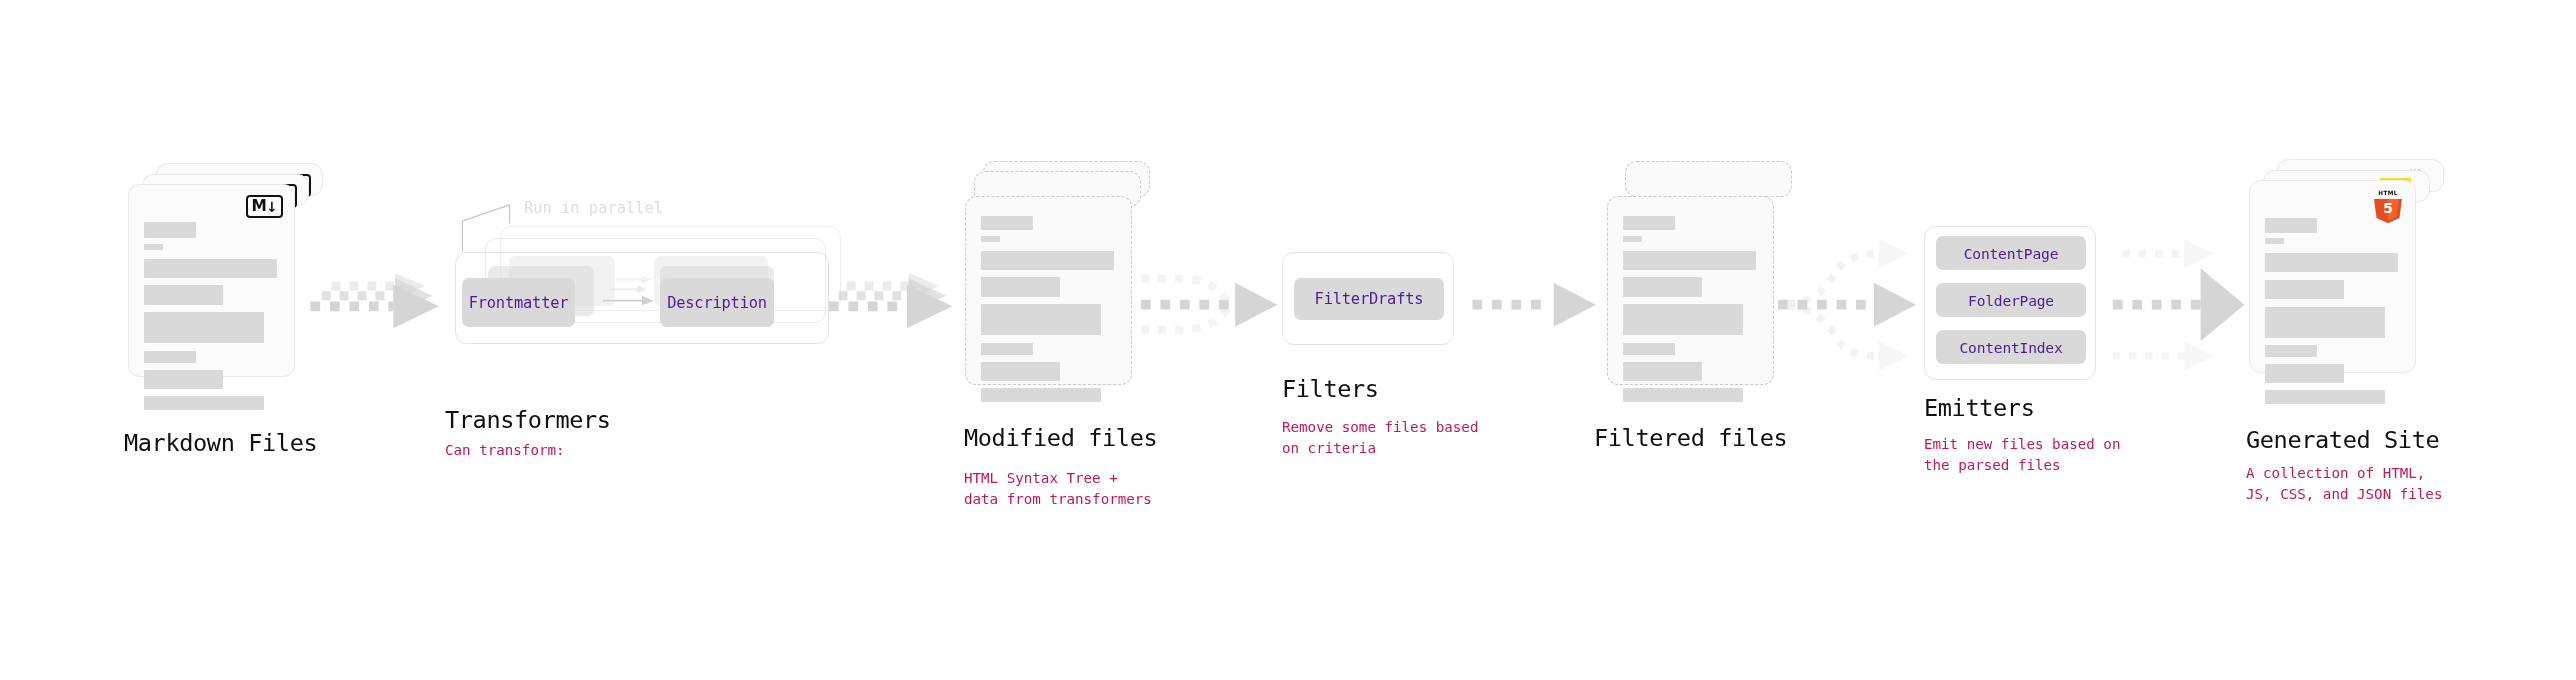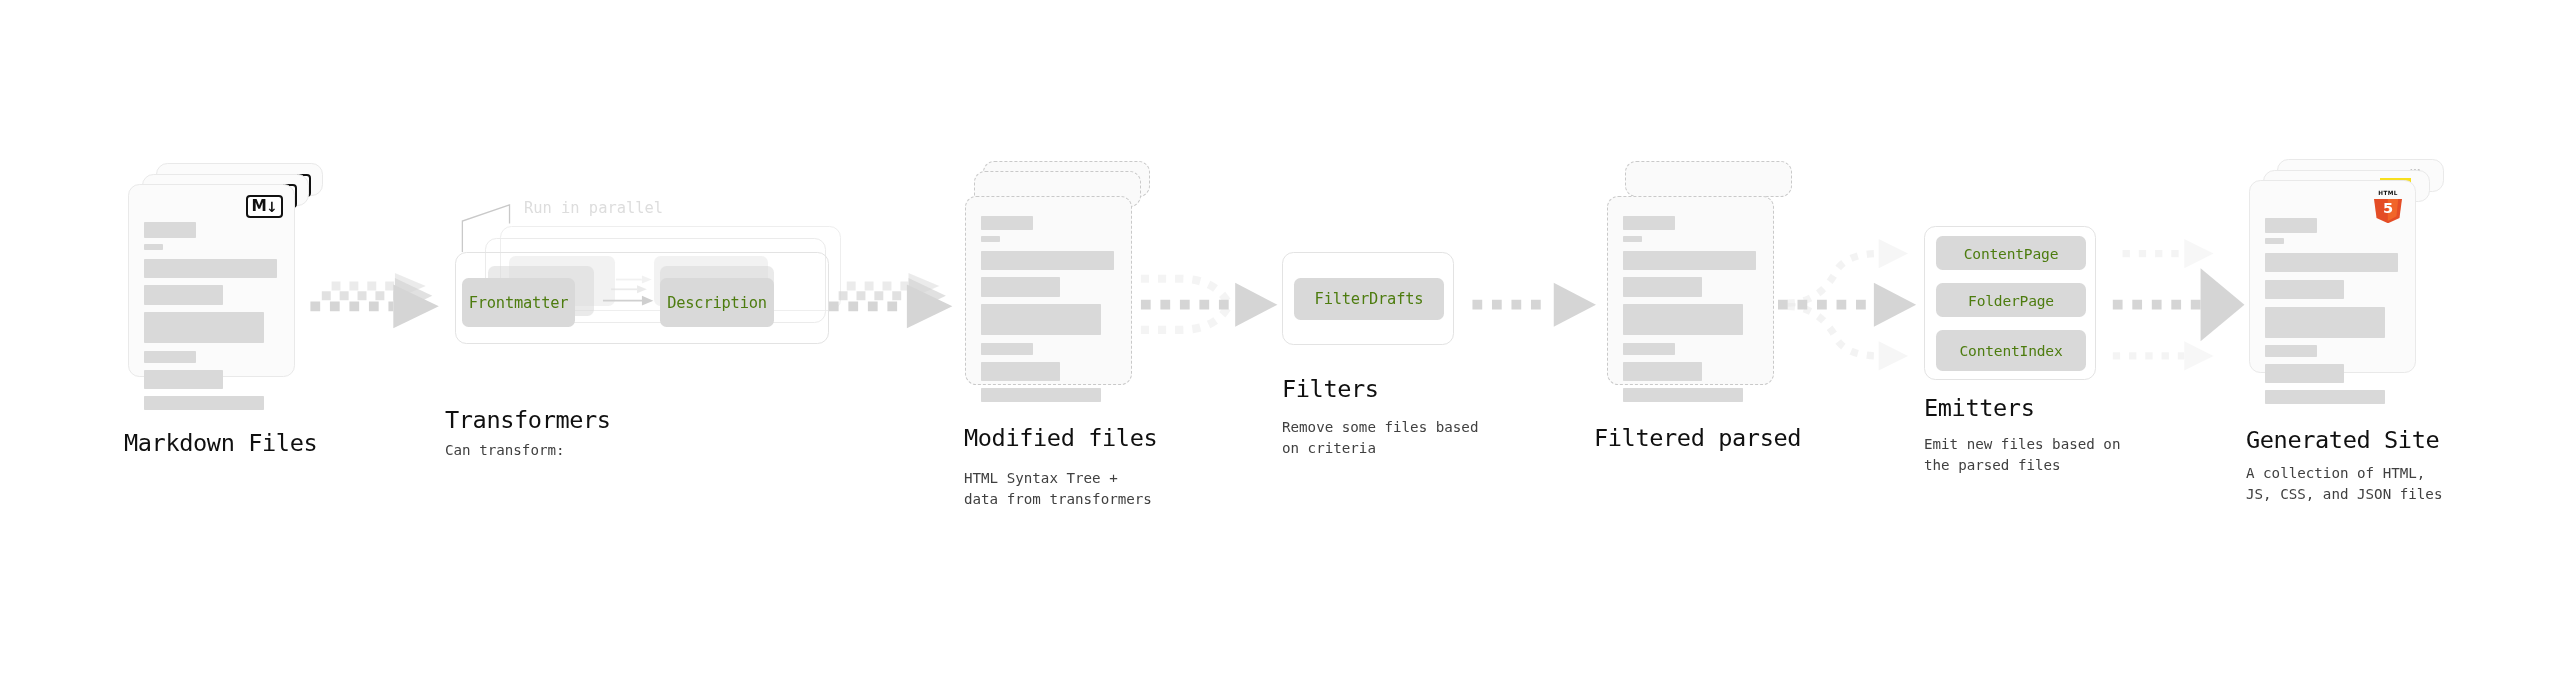--- a/index.html
+++ b/index.html
@@ -135,42 +135,42 @@
   }
 
   
   .pill {
     position: absolute;
     background: #d9d9d9;
     border-radius: 6.5px;
     display: flex;
     align-items: center;
     justify-content: center;
-    color: #4d7c0f;
+    color: #4c1d95;
     font-size: 15.4px;
     font-family: "DejaVu Sans Mono", "Liberation Mono", monospace;
     letter-spacing: -0.2px;
     box-sizing: border-box;
   }
 
   
   .title {
     position: absolute;
     font-family: "DejaVu Sans Mono", "Liberation Mono", monospace;
     font-size: 23.6px;
     color: #101010;
     letter-spacing: -0.4px;
     white-space: nowrap;
   }
   .sub {
     position: absolute;
     font-family: "DejaVu Sans Mono", "Liberation Mono", monospace;
     font-size: 14.2px;
     line-height: 1.5;
-    color: #404040;
+    color: #be185d;
     white-space: pre;
   }
   .ghost {
     position: absolute;
     font-family: "DejaVu Sans Mono", "Liberation Mono", monospace;
     font-size: 15.4px;
     color: #dddddd;
     white-space: nowrap;
   }
 
@@ -346,41 +346,41 @@
         <div class="bar" style="width:19.5px;  height:5.7px; margin-bottom:9px;"></div>
         <div class="bar" style="width:133px; height:19.5px; margin-bottom:7.3px;"></div>
         <div class="bar" style="width:79px;  height:19.5px; margin-bottom:7.3px;"></div>
         <div class="bar" style="width:120px; height:31px; margin-bottom:7.3px;"></div>
         <div class="bar" style="width:52px;  height:12.2px; margin-bottom:7.3px;"></div>
         <div class="bar" style="width:79px;  height:18.7px; margin-bottom:7.3px;"></div>
         <div class="bar" style="width:120px; height:14px;"></div>
       </div>
     </div>
   </div>
-  <div class="title" style="left:1594px; top:424px;">Filtered parsed</div>
+  <div class="title" style="left:1594px; top:424px;">Filtered files</div>
 
   <svg class="overlay" width="2576" height="681" viewBox="0 0 3170 838" style="pointer-events:none;">
     <g opacity="0.45">
       <path d="M 2200 373 Q 2240 373 2262 330 Q 2276 312 2312 312" fill="none" stroke="#e6e6e6" stroke-width="9" stroke-dasharray="9 11"></path>
       <polygon points="2312,294 2348,312 2312,330" fill="#ececec"></polygon>
     </g>
     <g opacity="0.45">
       <path d="M 2200 377 Q 2240 377 2262 420 Q 2276 438 2312 438" fill="none" stroke="#e6e6e6" stroke-width="9" stroke-dasharray="9 11"></path>
       <polygon points="2312,420 2348,438 2312,456" fill="#ececec"></polygon>
     </g>
     <g opacity="1">
       <line x1="2188" y1="375" x2="2306" y2="375" stroke="#d5d5d5" stroke-width="12" stroke-dasharray="12 12"></line>
       <polygon points="2306,348 2358,375 2306,402" fill="#d5d5d5"></polygon>
     </g>
   </svg>
 
   <div class="gbox solidbg" style="left:1924px; top:226px; width:172px; height:154px;"></div>
   <div class="pill" style="left:1936px; top:236px; width:150px; height:34px; font-size:14.6px;">ContentPage</div>
   <div class="pill" style="left:1936px; top:283px; width:150px; height:34px; font-size:14.6px;">FolderPage</div>
-  <div class="pill" style="left:1936px; top:330px; width:150px; height:41px; font-size:14.6px;">ContentIndex</div>
+  <div class="pill" style="left:1936px; top:330px; width:150px; height:34px; font-size:14.6px;">ContentIndex</div>
   <div class="title" style="left:1924px; top:394px;">Emitters</div>
   <div class="sub" style="left:1924px; top:434px;">Emit new files based on</div>
   <div class="sub" style="left:1924px; top:455px;text-align:center;">the parsed files</div>
 
   <svg class="overlay" width="2576" height="681" viewBox="0 0 3170 838" style="pointer-events:none;">
     <g opacity="0.4">
       <line x1="2612" y1="312" x2="2688" y2="312" stroke="#e4e4e4" stroke-width="9" stroke-dasharray="9 11"></line>
       <polygon points="2688,294 2724,312 2688,330" fill="#ececec"></polygon>
     </g>
     <g opacity="0.4">

